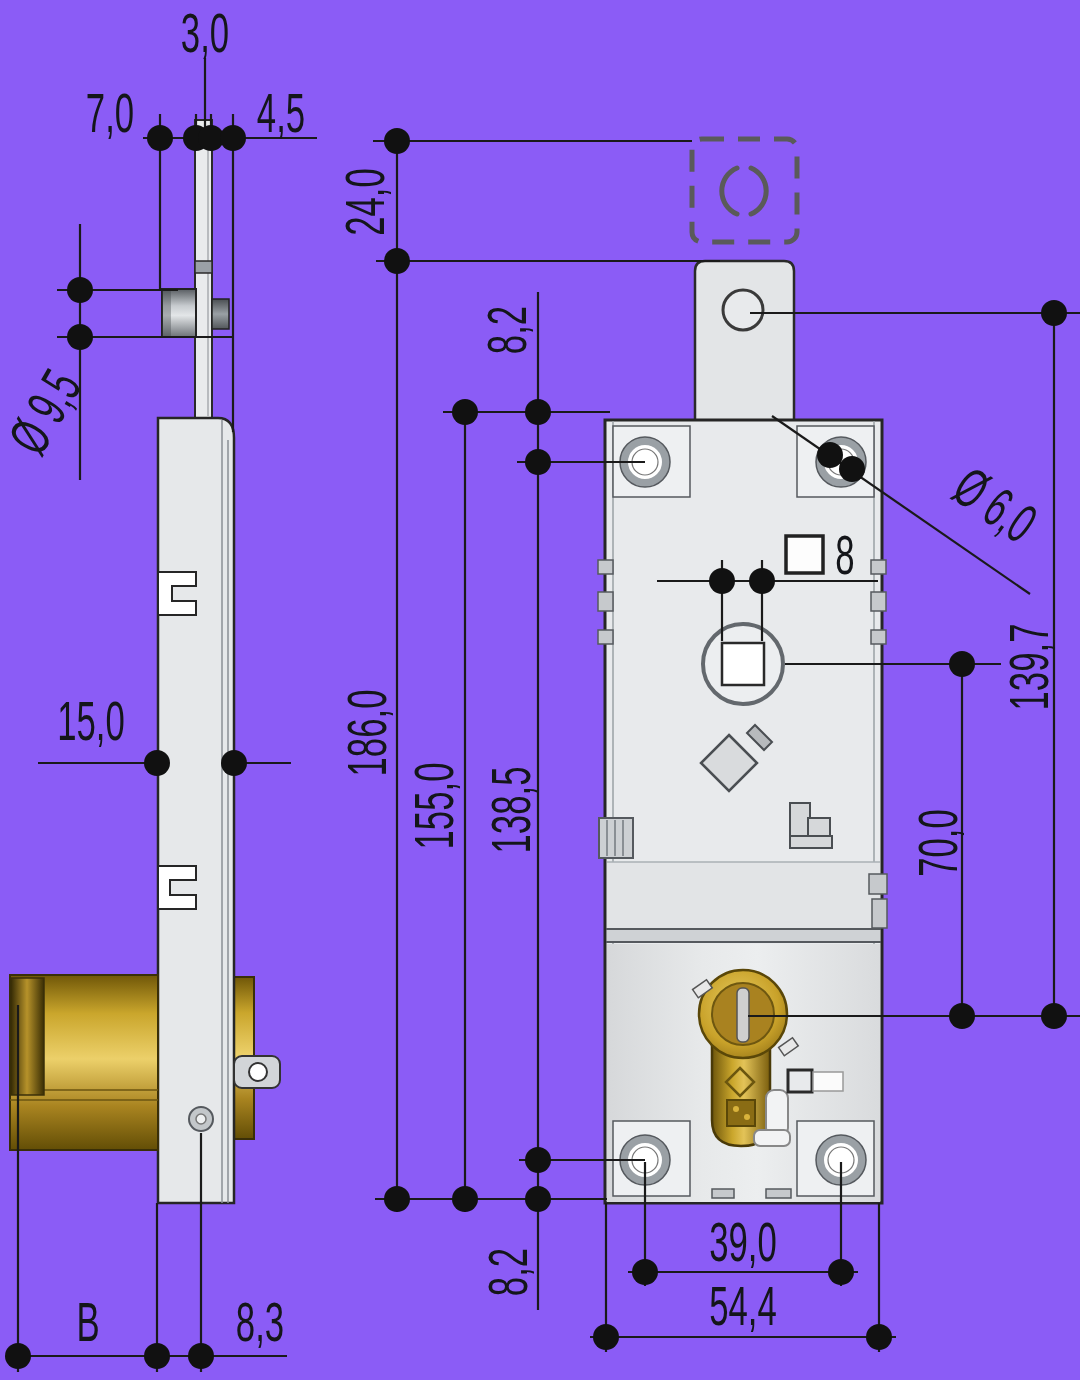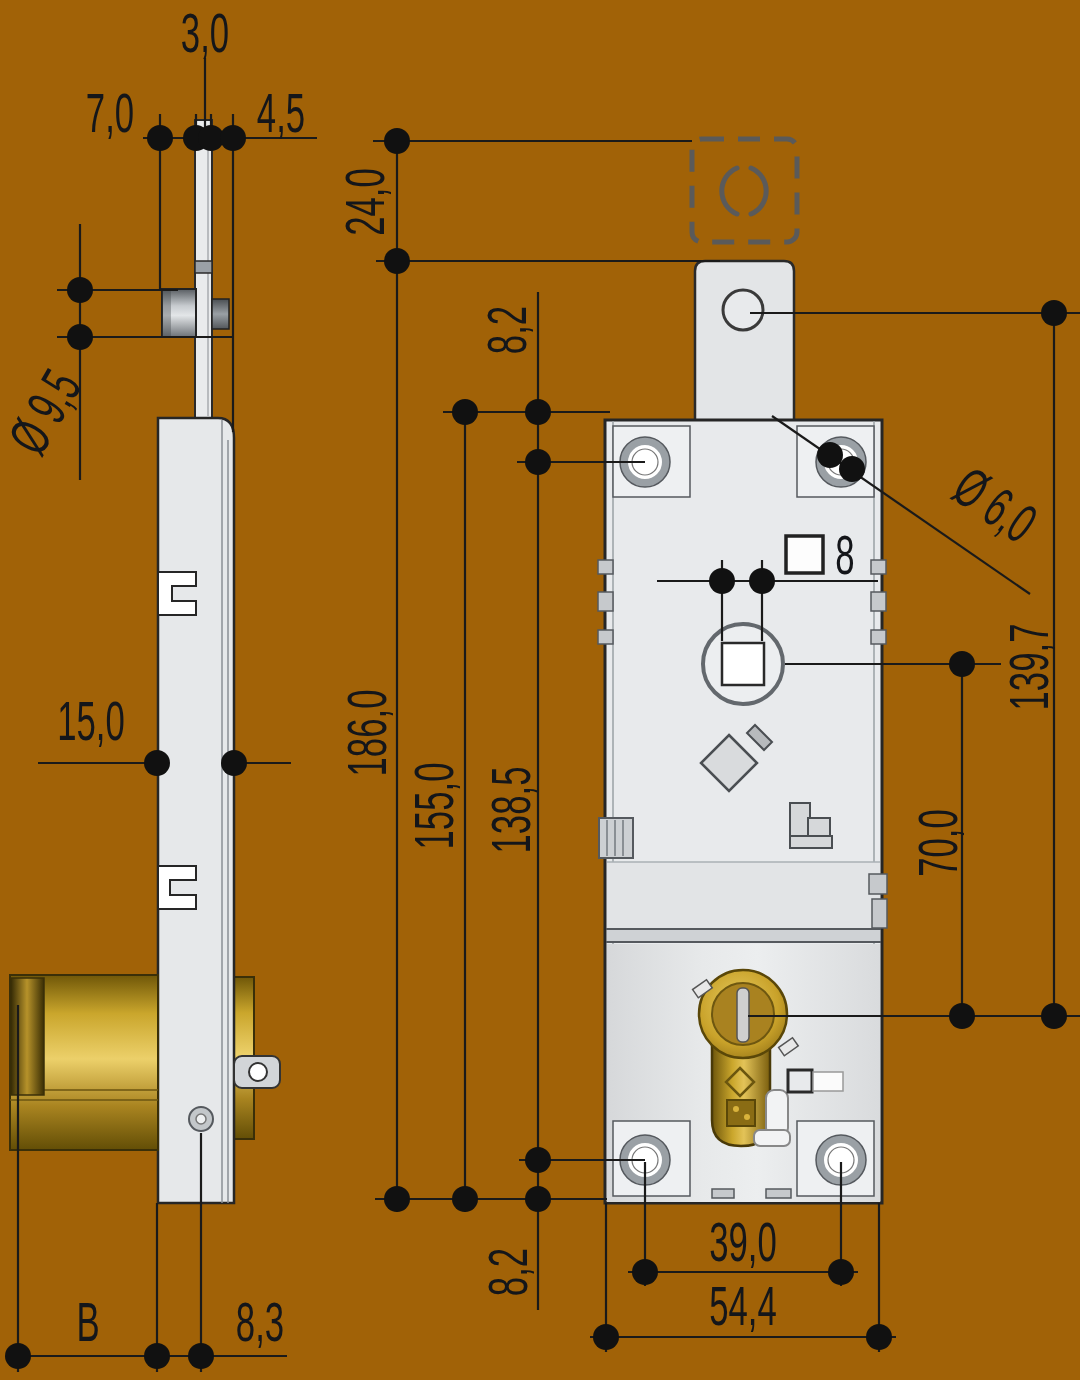--- a/index.html
+++ b/index.html
@@ -1,16 +1,16 @@
 <!DOCTYPE html>
 <html><head>
 <meta charset="utf-8">
 <style>
   html,body{margin:0;padding:0;background:#fff;}
-  #canvas{position:relative;width:1080px;height:1380px;background:#a16207;overflow:hidden;
+  #canvas{position:relative;width:1080px;height:1380px;background:#8b5cf6;overflow:hidden;
           font-family:"Liberation Sans", sans-serif;}
   svg{position:absolute;left:0;top:0;}
   .dim-label{position:absolute;font-size:56px;font-weight:400;color:#14161a;white-space:nowrap;
              transform-origin:center center;line-height:1;}
   .r0  {transform:translate(-50%,-50%) scaleX(0.62);}
   .r90 {transform:translate(-50%,-50%) rotate(-90deg) scaleX(0.62);}
   .r60 {transform:translate(-50%,-50%) rotate(-60deg) scaleX(0.62);}
   .r35 {transform:translate(-50%,-50%) rotate(35deg)  scaleX(0.62);}
 </style>
 </head>

